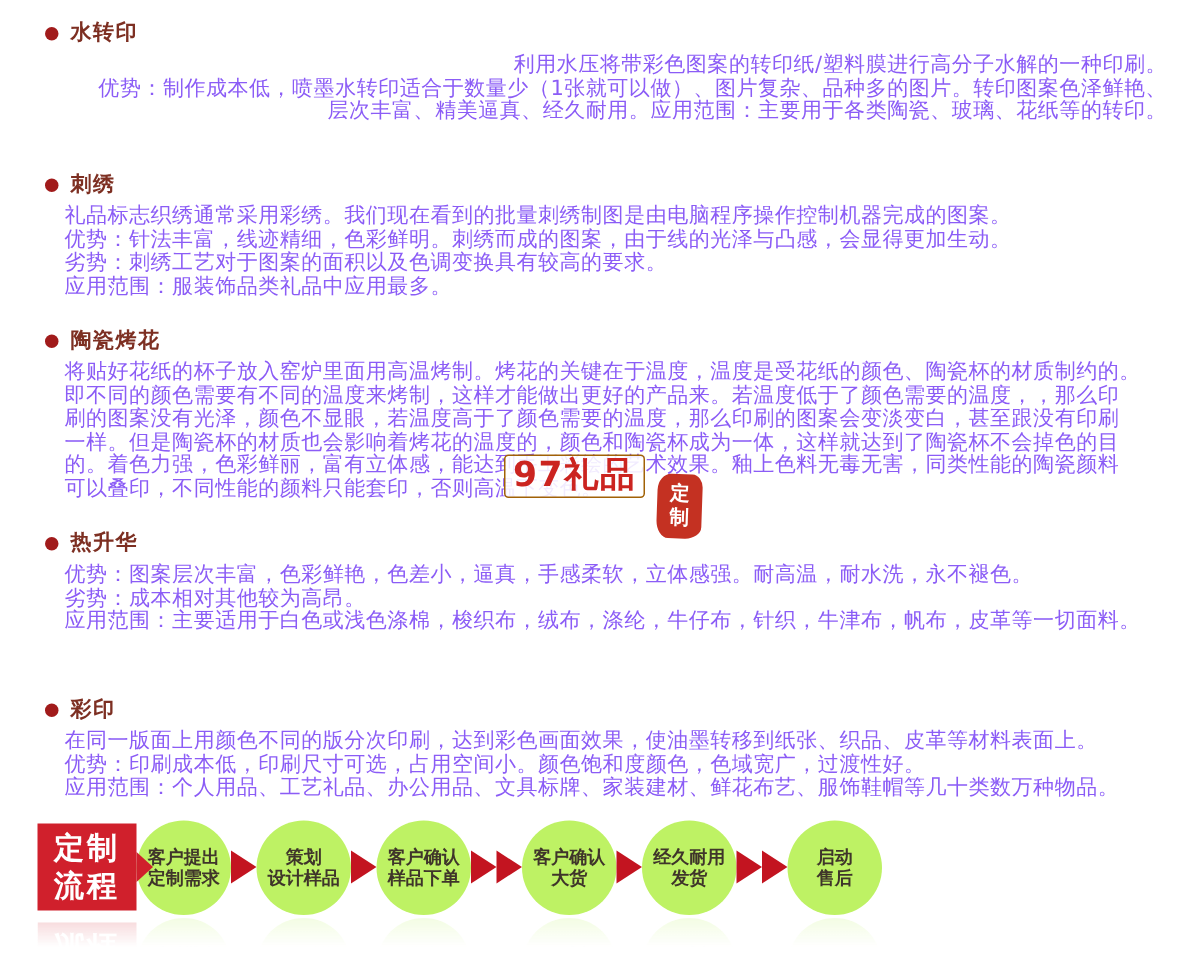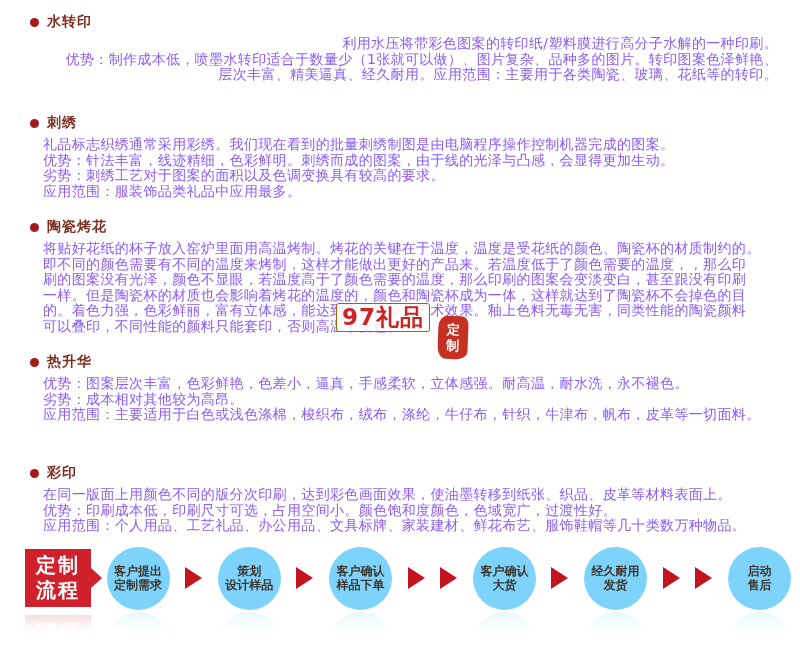--- a/index.html
+++ b/index.html
@@ -78,21 +78,20 @@
     justify-content:center;
   }
 
   
   .flow {
     position:absolute;
     left:25px; top:546px;
     width:766px; height:64px;
     display:flex;
     align-items:center;
-    justify-content:space-between;
     -webkit-box-reflect: below 2px linear-gradient(transparent 70%, rgba(0,0,0,0.18));
   }
   .flow-label {
     position:relative;
     width:66px; height:58px;
     background:#d0202c;
     color:#fff;
     font-weight:bold;
     font-size:20px;
     line-height:25px;
@@ -110,21 +109,21 @@
     position:absolute;
     right:-11px; top:50%;
     margin-top:-10px;
     border-left:11px solid #d0202c;
     border-top:10px solid transparent;
     border-bottom:10px solid transparent;
   }
   .flow-step {
     width:63px; height:63px;
     border-radius:50%;
-    background:#7dd3fc;
+    background:#bef264;
     color:#3f352a;
     font-weight:bold;
     font-size:12px;
     line-height:14.5px;
     text-align:center;
     display:flex;
     align-items:center;
     justify-content:center;
     white-space:pre-line;
     flex:0 0 auto;

